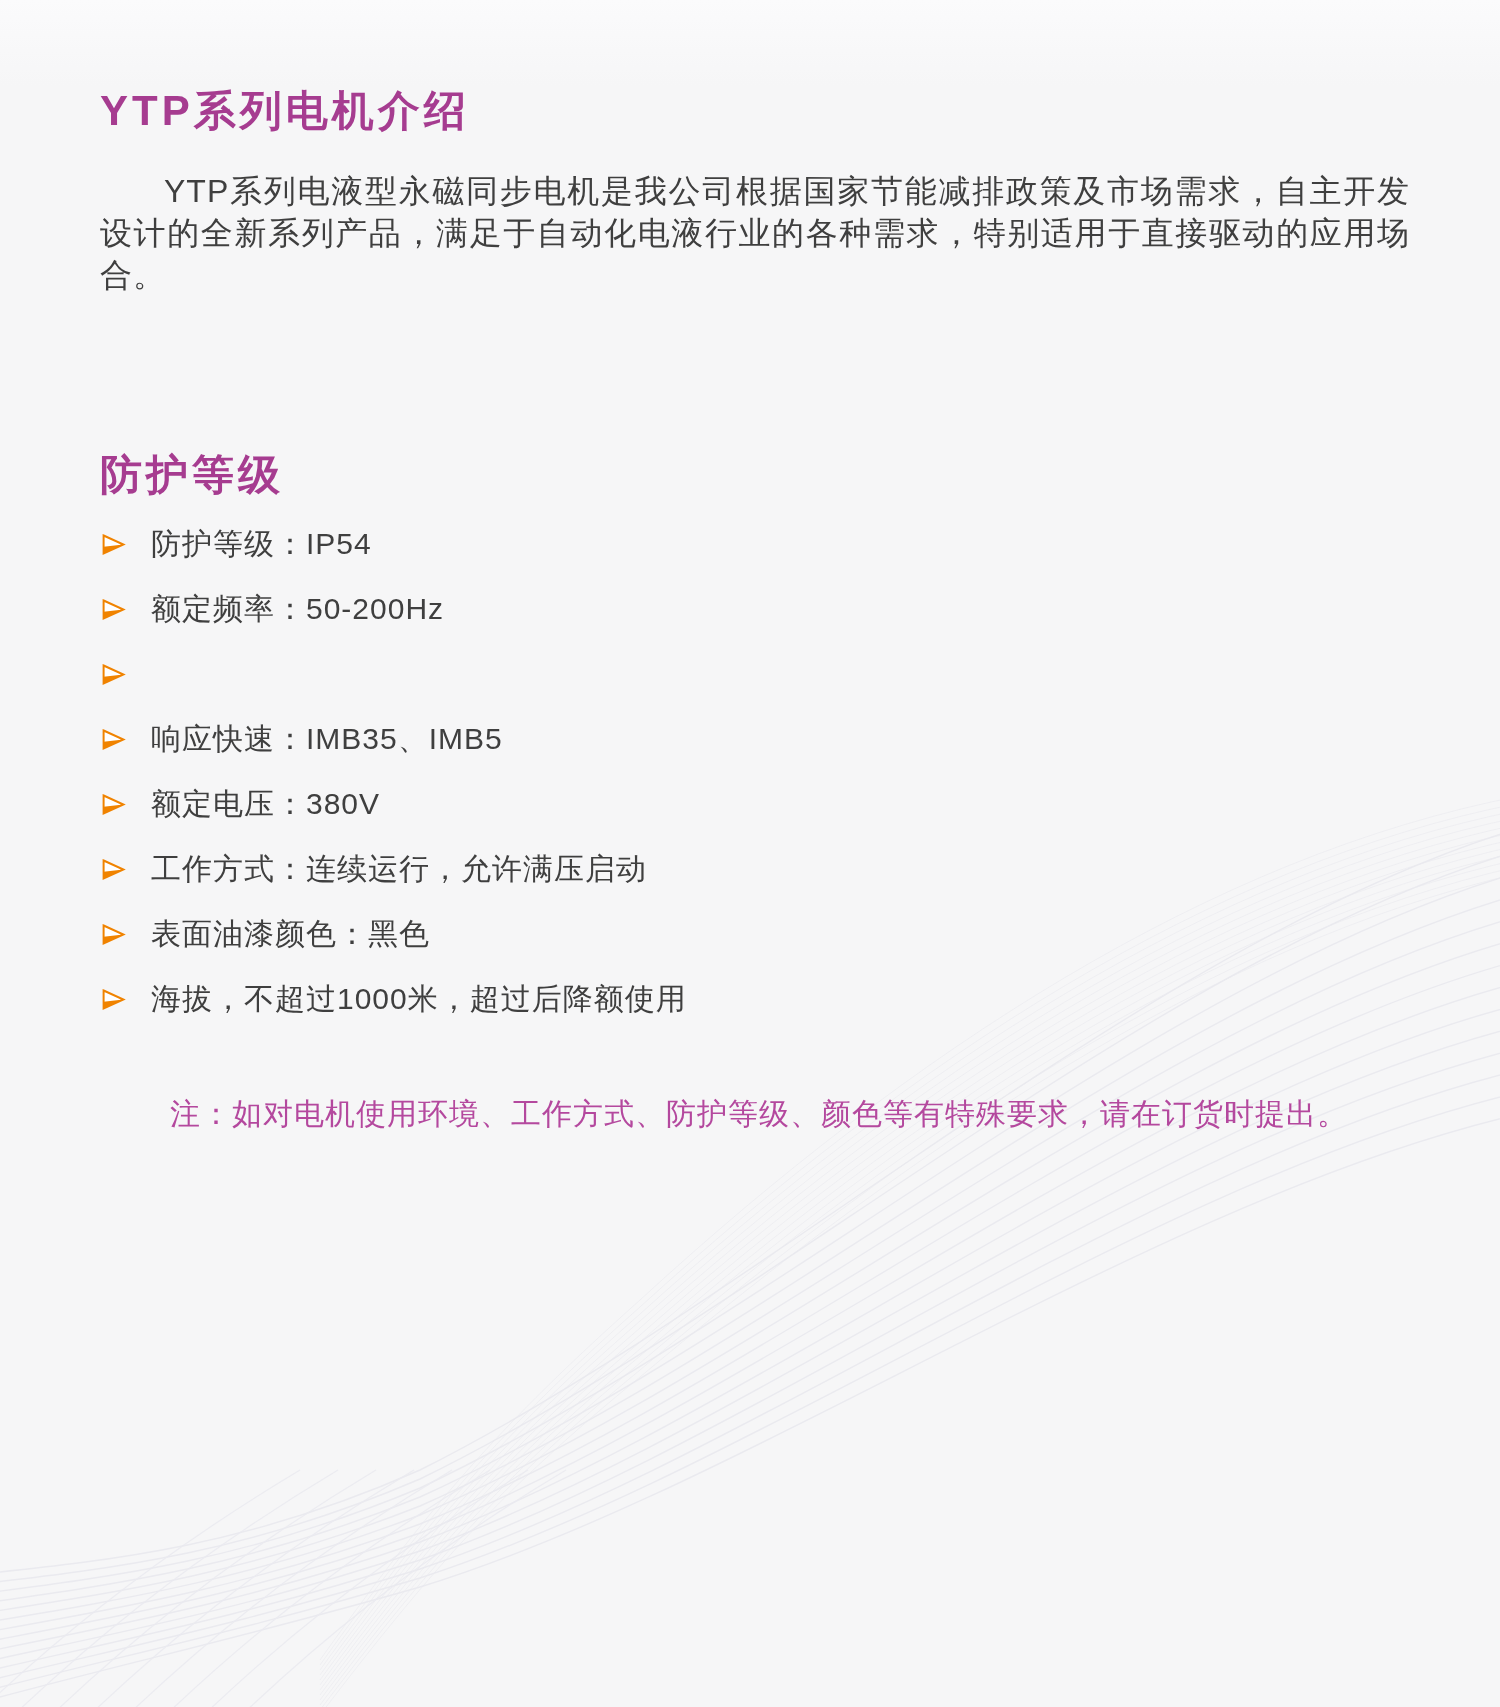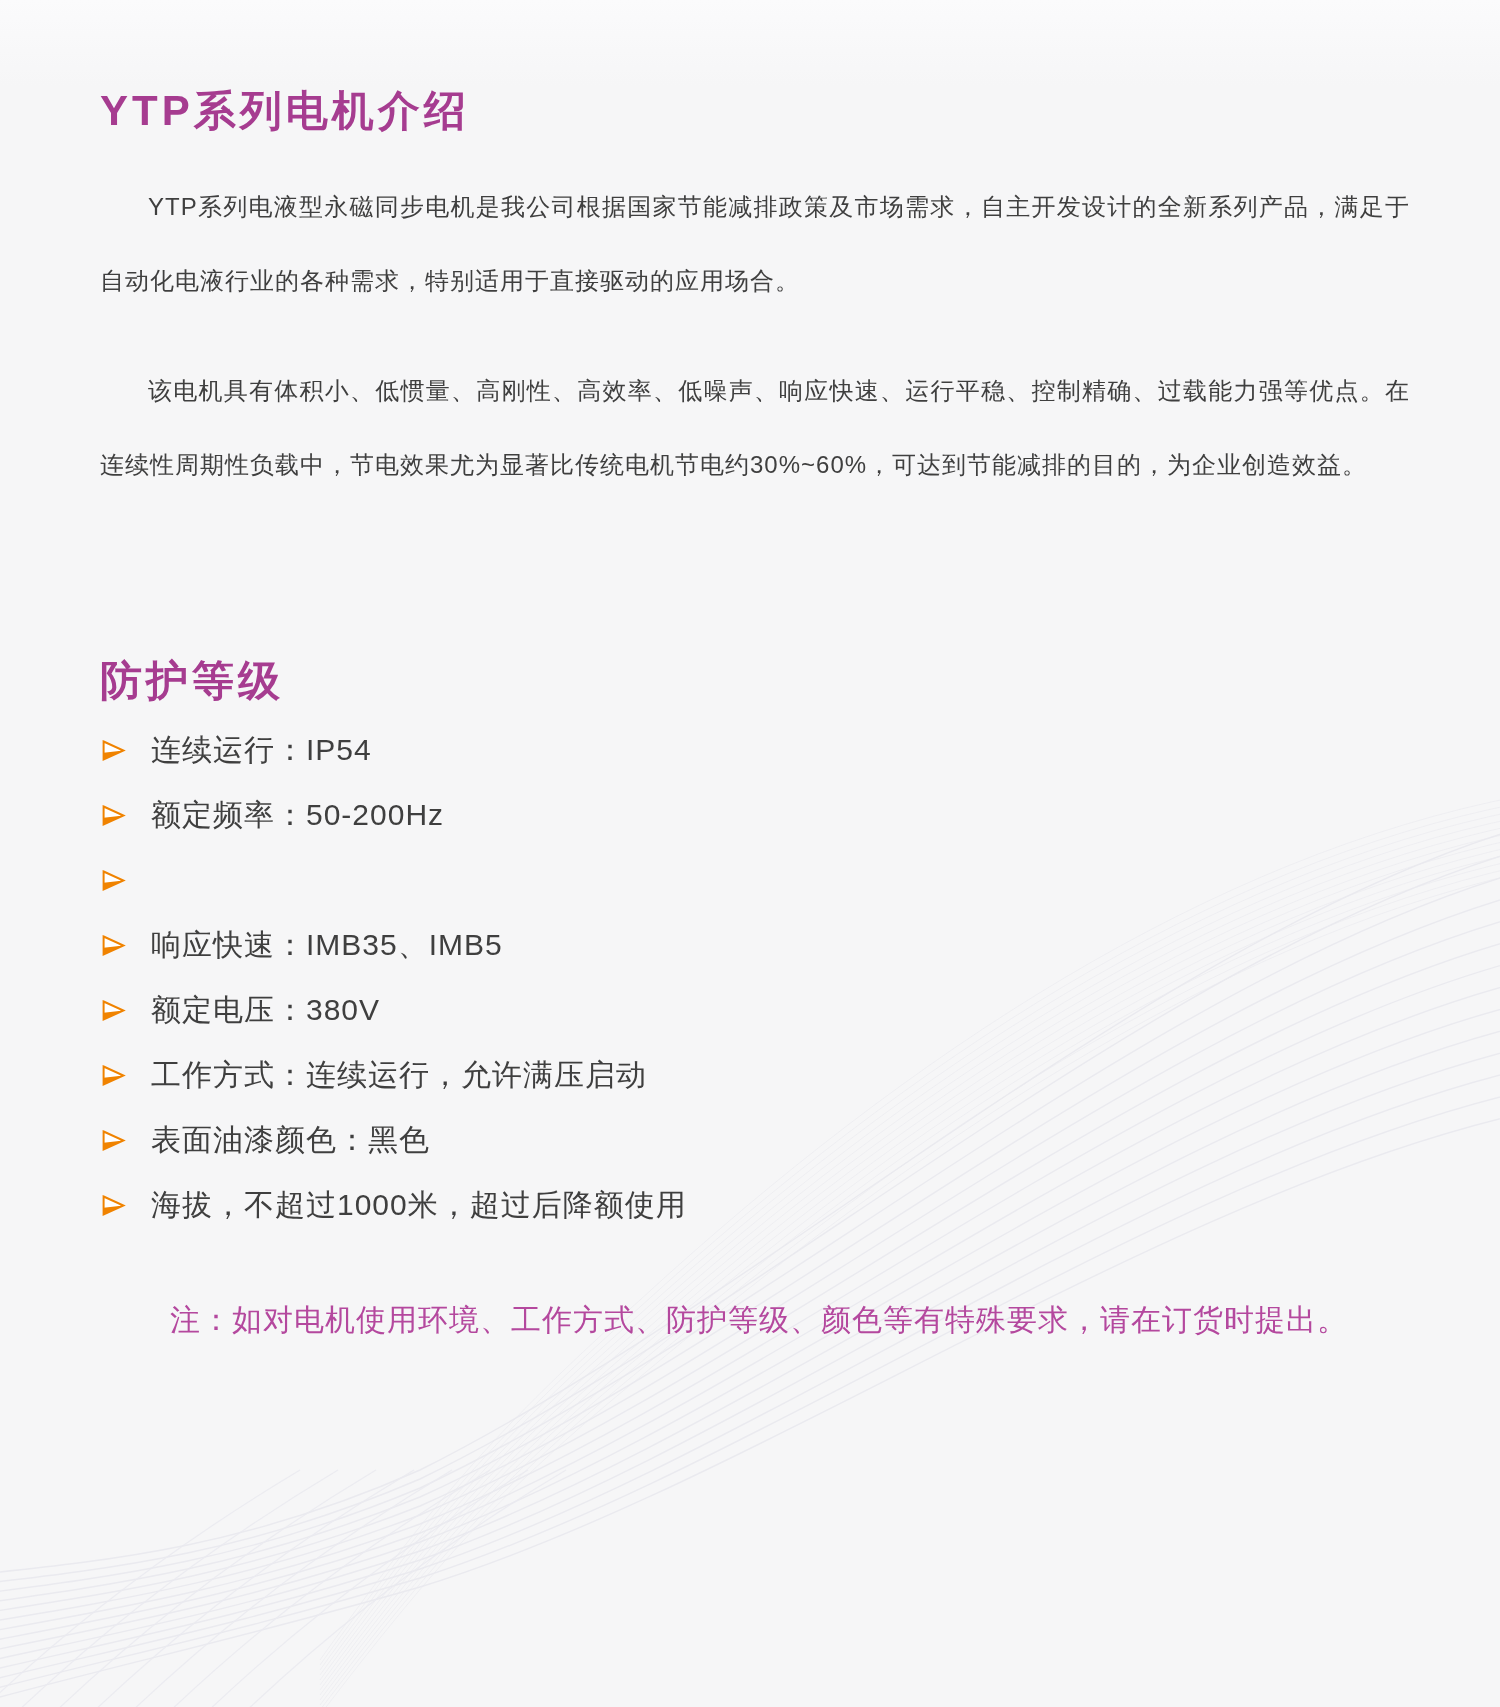--- a/index.html
+++ b/index.html
@@ -39,22 +39,22 @@
     color:var(--heading);
     font-size:42px;
     line-height:50px;
     font-weight:bold;
     letter-spacing:4px;
   }
   h2.sec-title{ margin-top:154px; }
   p.para{
     margin:0;
     color:var(--body_text);
-    font-size:24px;
-    line-height:74px;
+    font-size:32px;
+    line-height:42px;
     text-align:justify;
     text-indent:2em;
     letter-spacing:1px;
   }
   p.para.first{ margin-top:34px; }
   p.para.second{ margin-top:36px; }
   ul.env-list{
     list-style:none;
     margin:12px 0 0 0;
     padding:0;
@@ -123,33 +123,32 @@
       <path d="M168 1750 C268 1650 378 1560 528 1470" fill="none" stroke="#eaeaef" stroke-width="1.2" opacity="0.9"></path>
       <path d="M206 1750 C306 1650 416 1560 566 1470" fill="none" stroke="#eaeaef" stroke-width="1.2" opacity="0.9"></path>
     </svg>
 
   <main class="content">
 
     <h1 class="sec-title">YTP系列电机介绍</h1>
 
     <p class="para first">YTP系列电液型永磁同步电机是我公司根据国家节能减排政策及市场需求，自主开发设计的全新系列产品，满足于自动化电液行业的各种需求，特别适用于直接驱动的应用场合。</p>
 
-    <p class="para second">该电机具有体积小、低惯量、高刚性、高效率、低噪声、响应快速、运行平稳、控制精确、过载能力强等优点。在连续性周期性负载中，节电效果尤为显著比传统电机节电约30%~60%，可达到节能减排的目的，为企业创造效益。</p>
 
     <h2 class="sec-title">防护等级</h2>
 
     <ul class="env-list">
       <li>
         <span class="arrow">
           <svg viewBox="0 0 30 30">
               <path d="M4 5 L26 15 L4 25 Z" fill="#ffffff" stroke="currentColor" stroke-width="2.2"></path>
               <path d="M4 25 L26 15 L4 17.5 Z" fill="currentColor"></path>
             </svg>
         </span>
-        <span class="li-text">连续运行：IP54</span>
+        <span class="li-text">防护等级：IP54</span>
       </li>
       <li>
         <span class="arrow">
           <svg viewBox="0 0 30 30">
               <path d="M4 5 L26 15 L4 25 Z" fill="#ffffff" stroke="currentColor" stroke-width="2.2"></path>
               <path d="M4 25 L26 15 L4 17.5 Z" fill="currentColor"></path>
             </svg>
         </span>
         <span class="li-text">额定频率：50-200Hz</span>
       </li>

